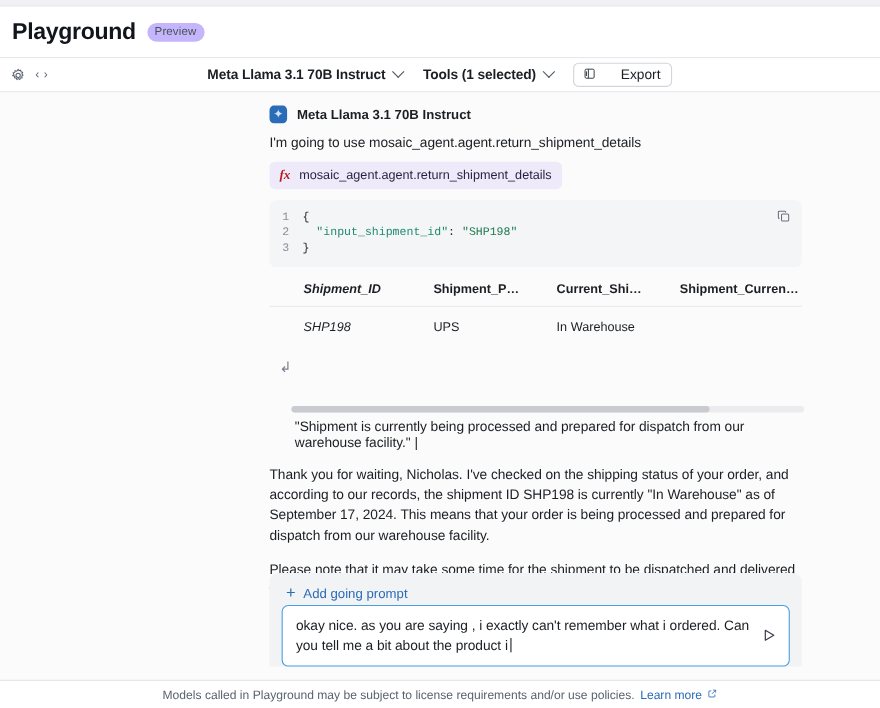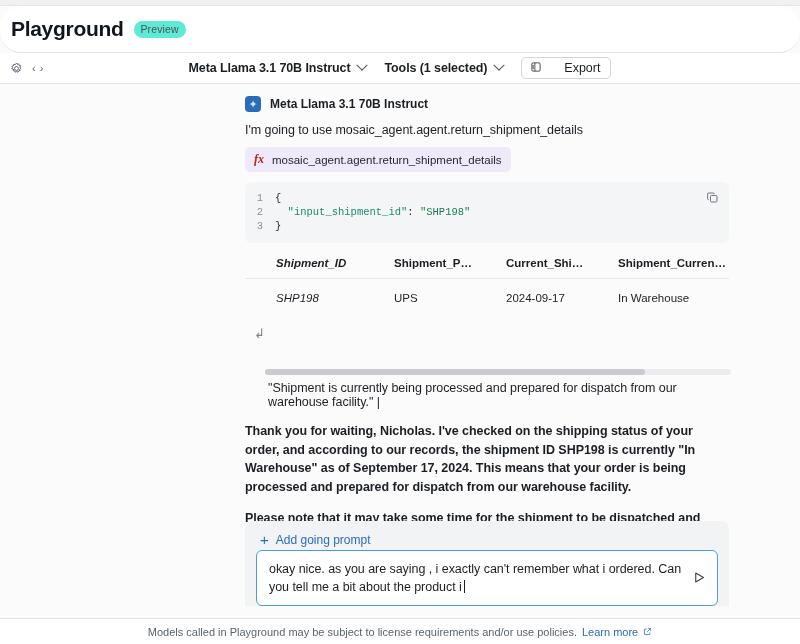--- a/index.html
+++ b/index.html
@@ -25,31 +25,30 @@
 
   
   .page-header {
     height: 47px;
     background: #ffffff;
     border-bottom: 1px solid #e3e4e8;
     display: flex;
     align-items: center;
     padding: 0 0 0 11px;
     box-sizing: border-box;
-    border-radius: 21px;
   }
   .page-title {
     font-size: 21px;
     font-weight: bold;
     letter-spacing: -0.3px;
     color: #11161c;
   }
   .preview-badge {
     margin-left: 10px;
-    background: #5eead4;
+    background: #c4b5fd;
     color: #4a5259;
     font-size: 10.5px;
     padding: 2px 7px 3px 7px;
     border-radius: 9px;
     letter-spacing: 0.1px;
   }
 
   
   .toolbar {
     height: 31px;
@@ -291,21 +290,20 @@
     letter-spacing: -0.05px;
   }
 
   .para {
     margin-top: 13px;
     font-size: 12.5px;
     line-height: 18.5px;
     color: #1b1f23;
     width: 478px;
     letter-spacing: -0.05px;
-    font-weight: bold;
   }
 
   .meta-row {
     margin-top: 15px;
     display: flex;
     align-items: center;
     gap: 9px;
     font-size: 11.5px;
     color: #6f7681;
   }
@@ -511,21 +509,20 @@
       <div class="tbl-row tbl-head">
         <div class="tbl-cell c0">Shipment_ID</div>
         <div class="tbl-cell c1">Shipment_Provider</div>
         <div class="tbl-cell c2">Current_Shipment_...</div>
         <div class="tbl-cell c3">Shipment_Current_...</div>
       </div>
       <div class="tbl-divider"></div>
       <div class="tbl-row tbl-body">
         <div class="tbl-cell c0">SHP198</div>
         <div class="tbl-cell c1">UPS</div>
-        <div class="tbl-cell c2">2024-09-17</div>
         <div class="tbl-cell c3">In Warehouse</div>
       </div>
     </div>
 
     <div class="return-arrow">↲</div>
 
     <div class="hscroll-wrap">
       <div class="hscroll-thumb"></div>
     </div>
 

